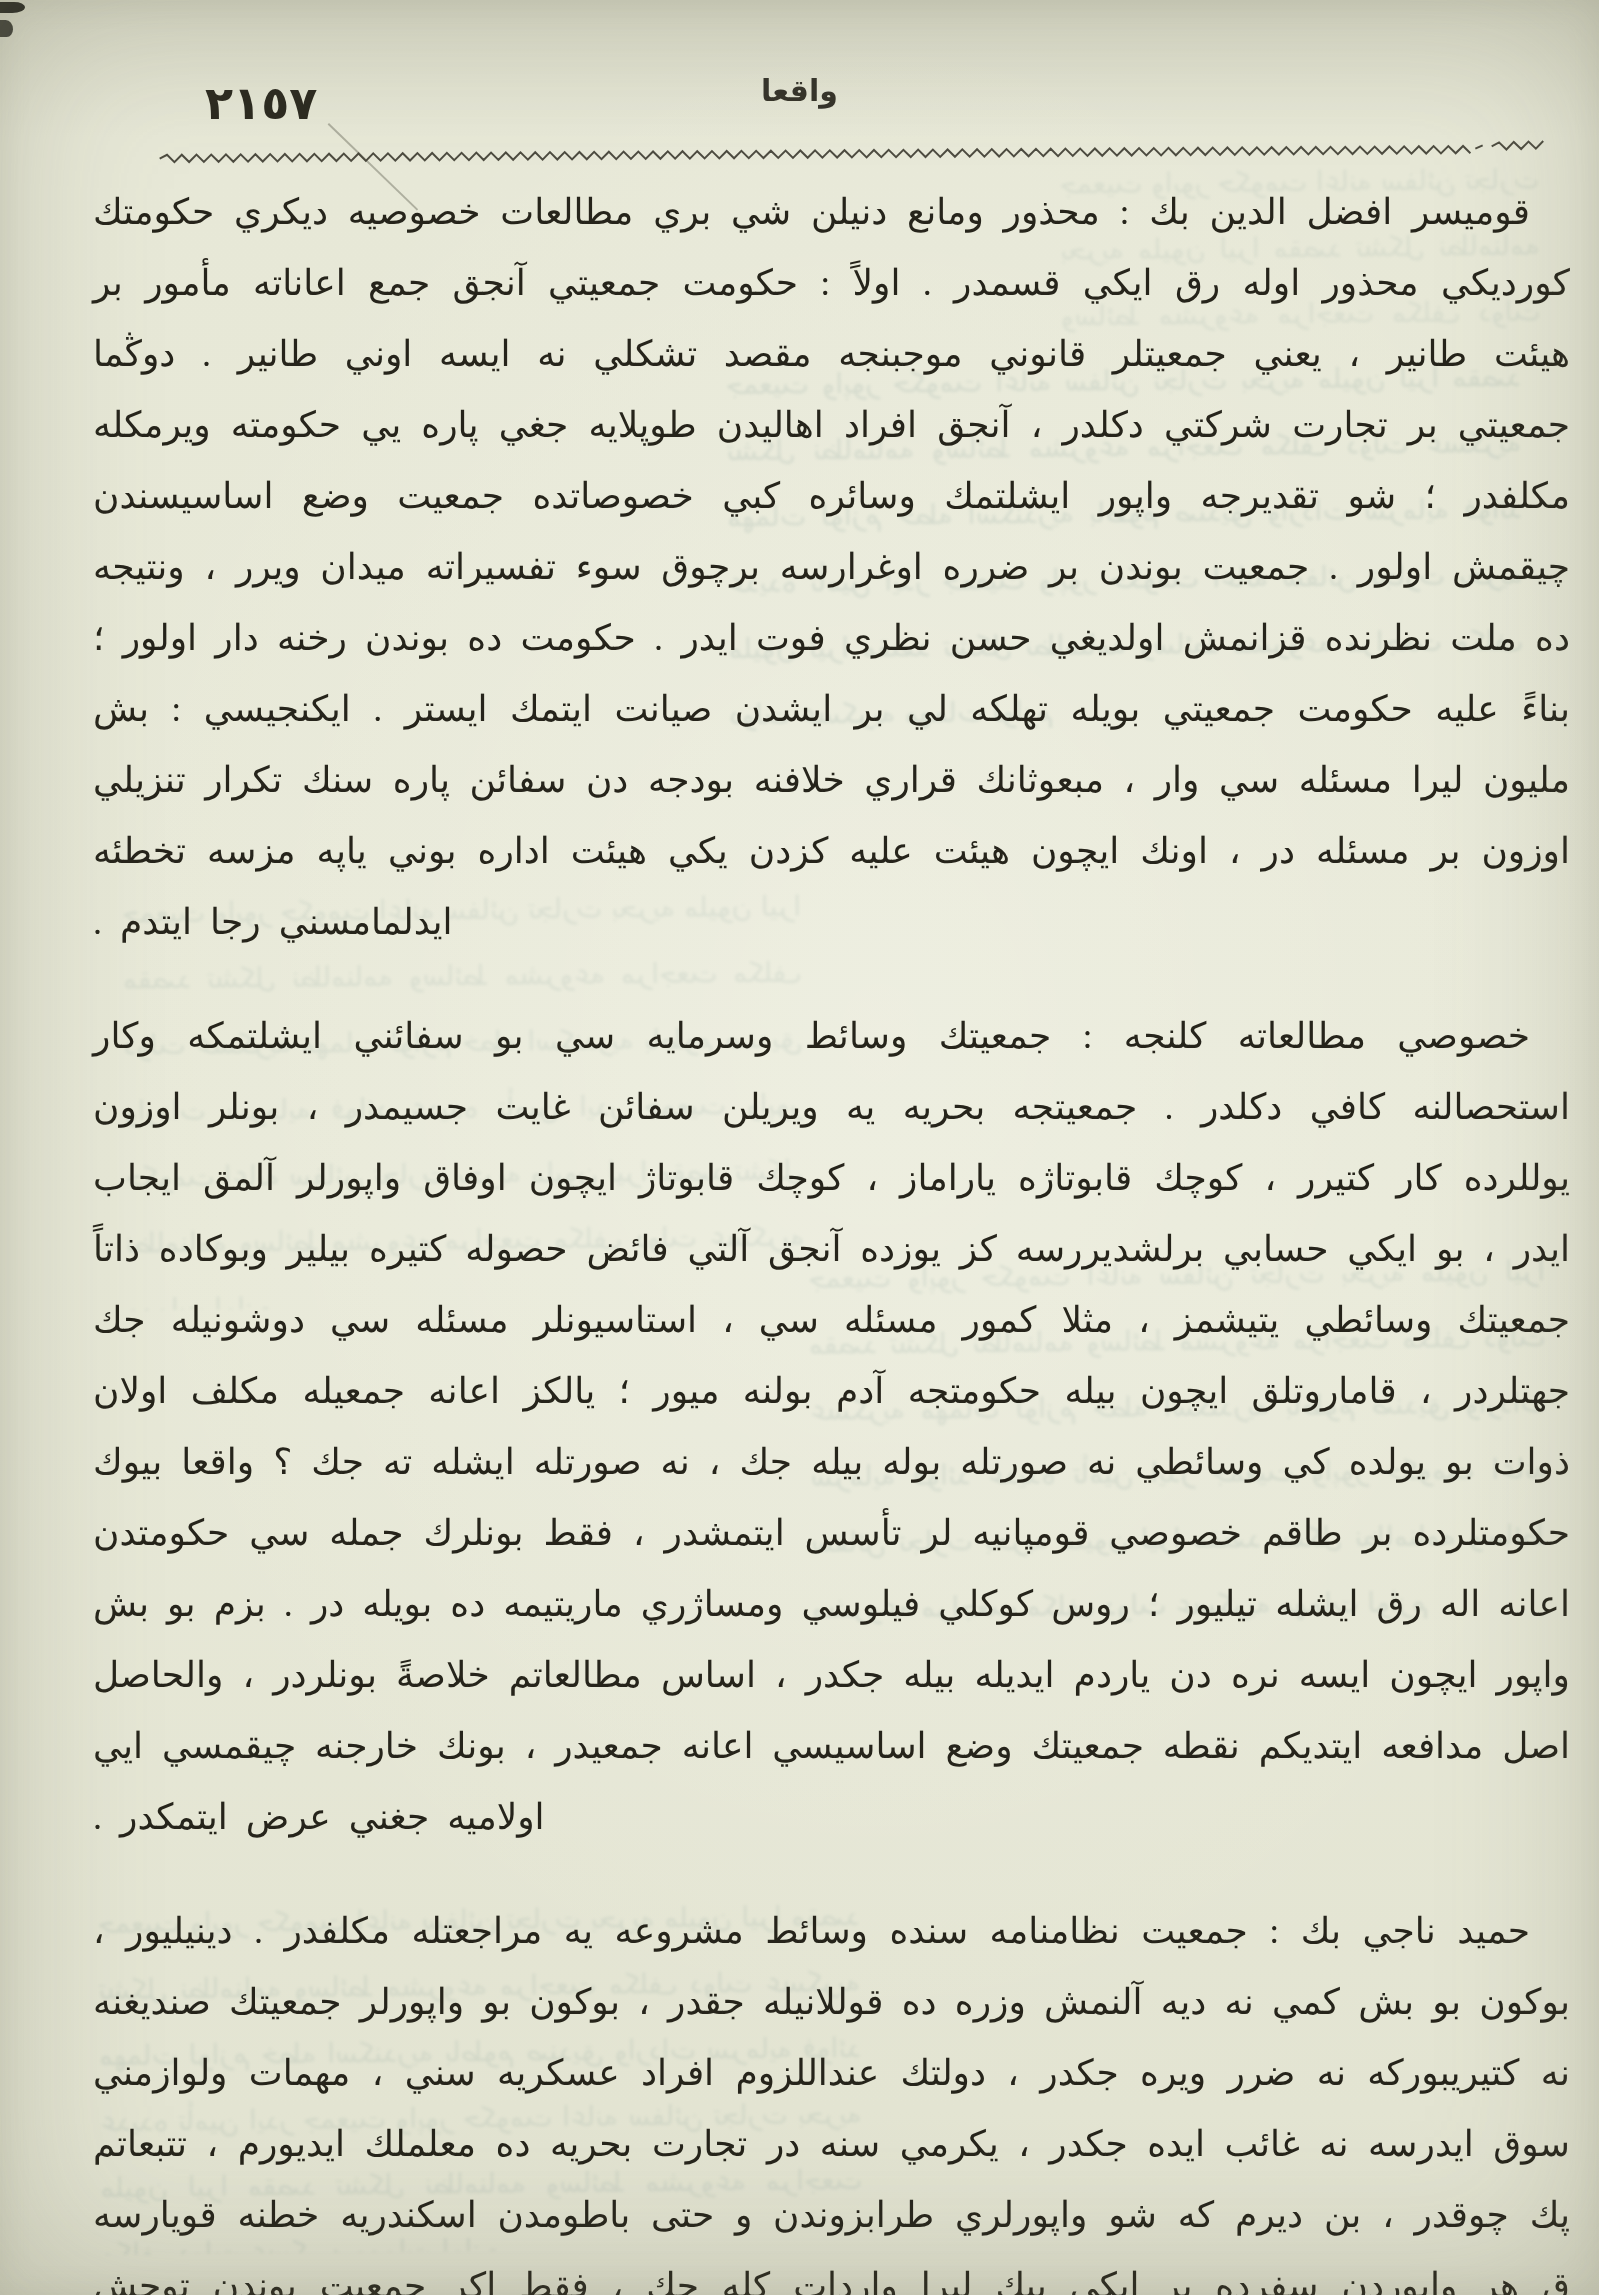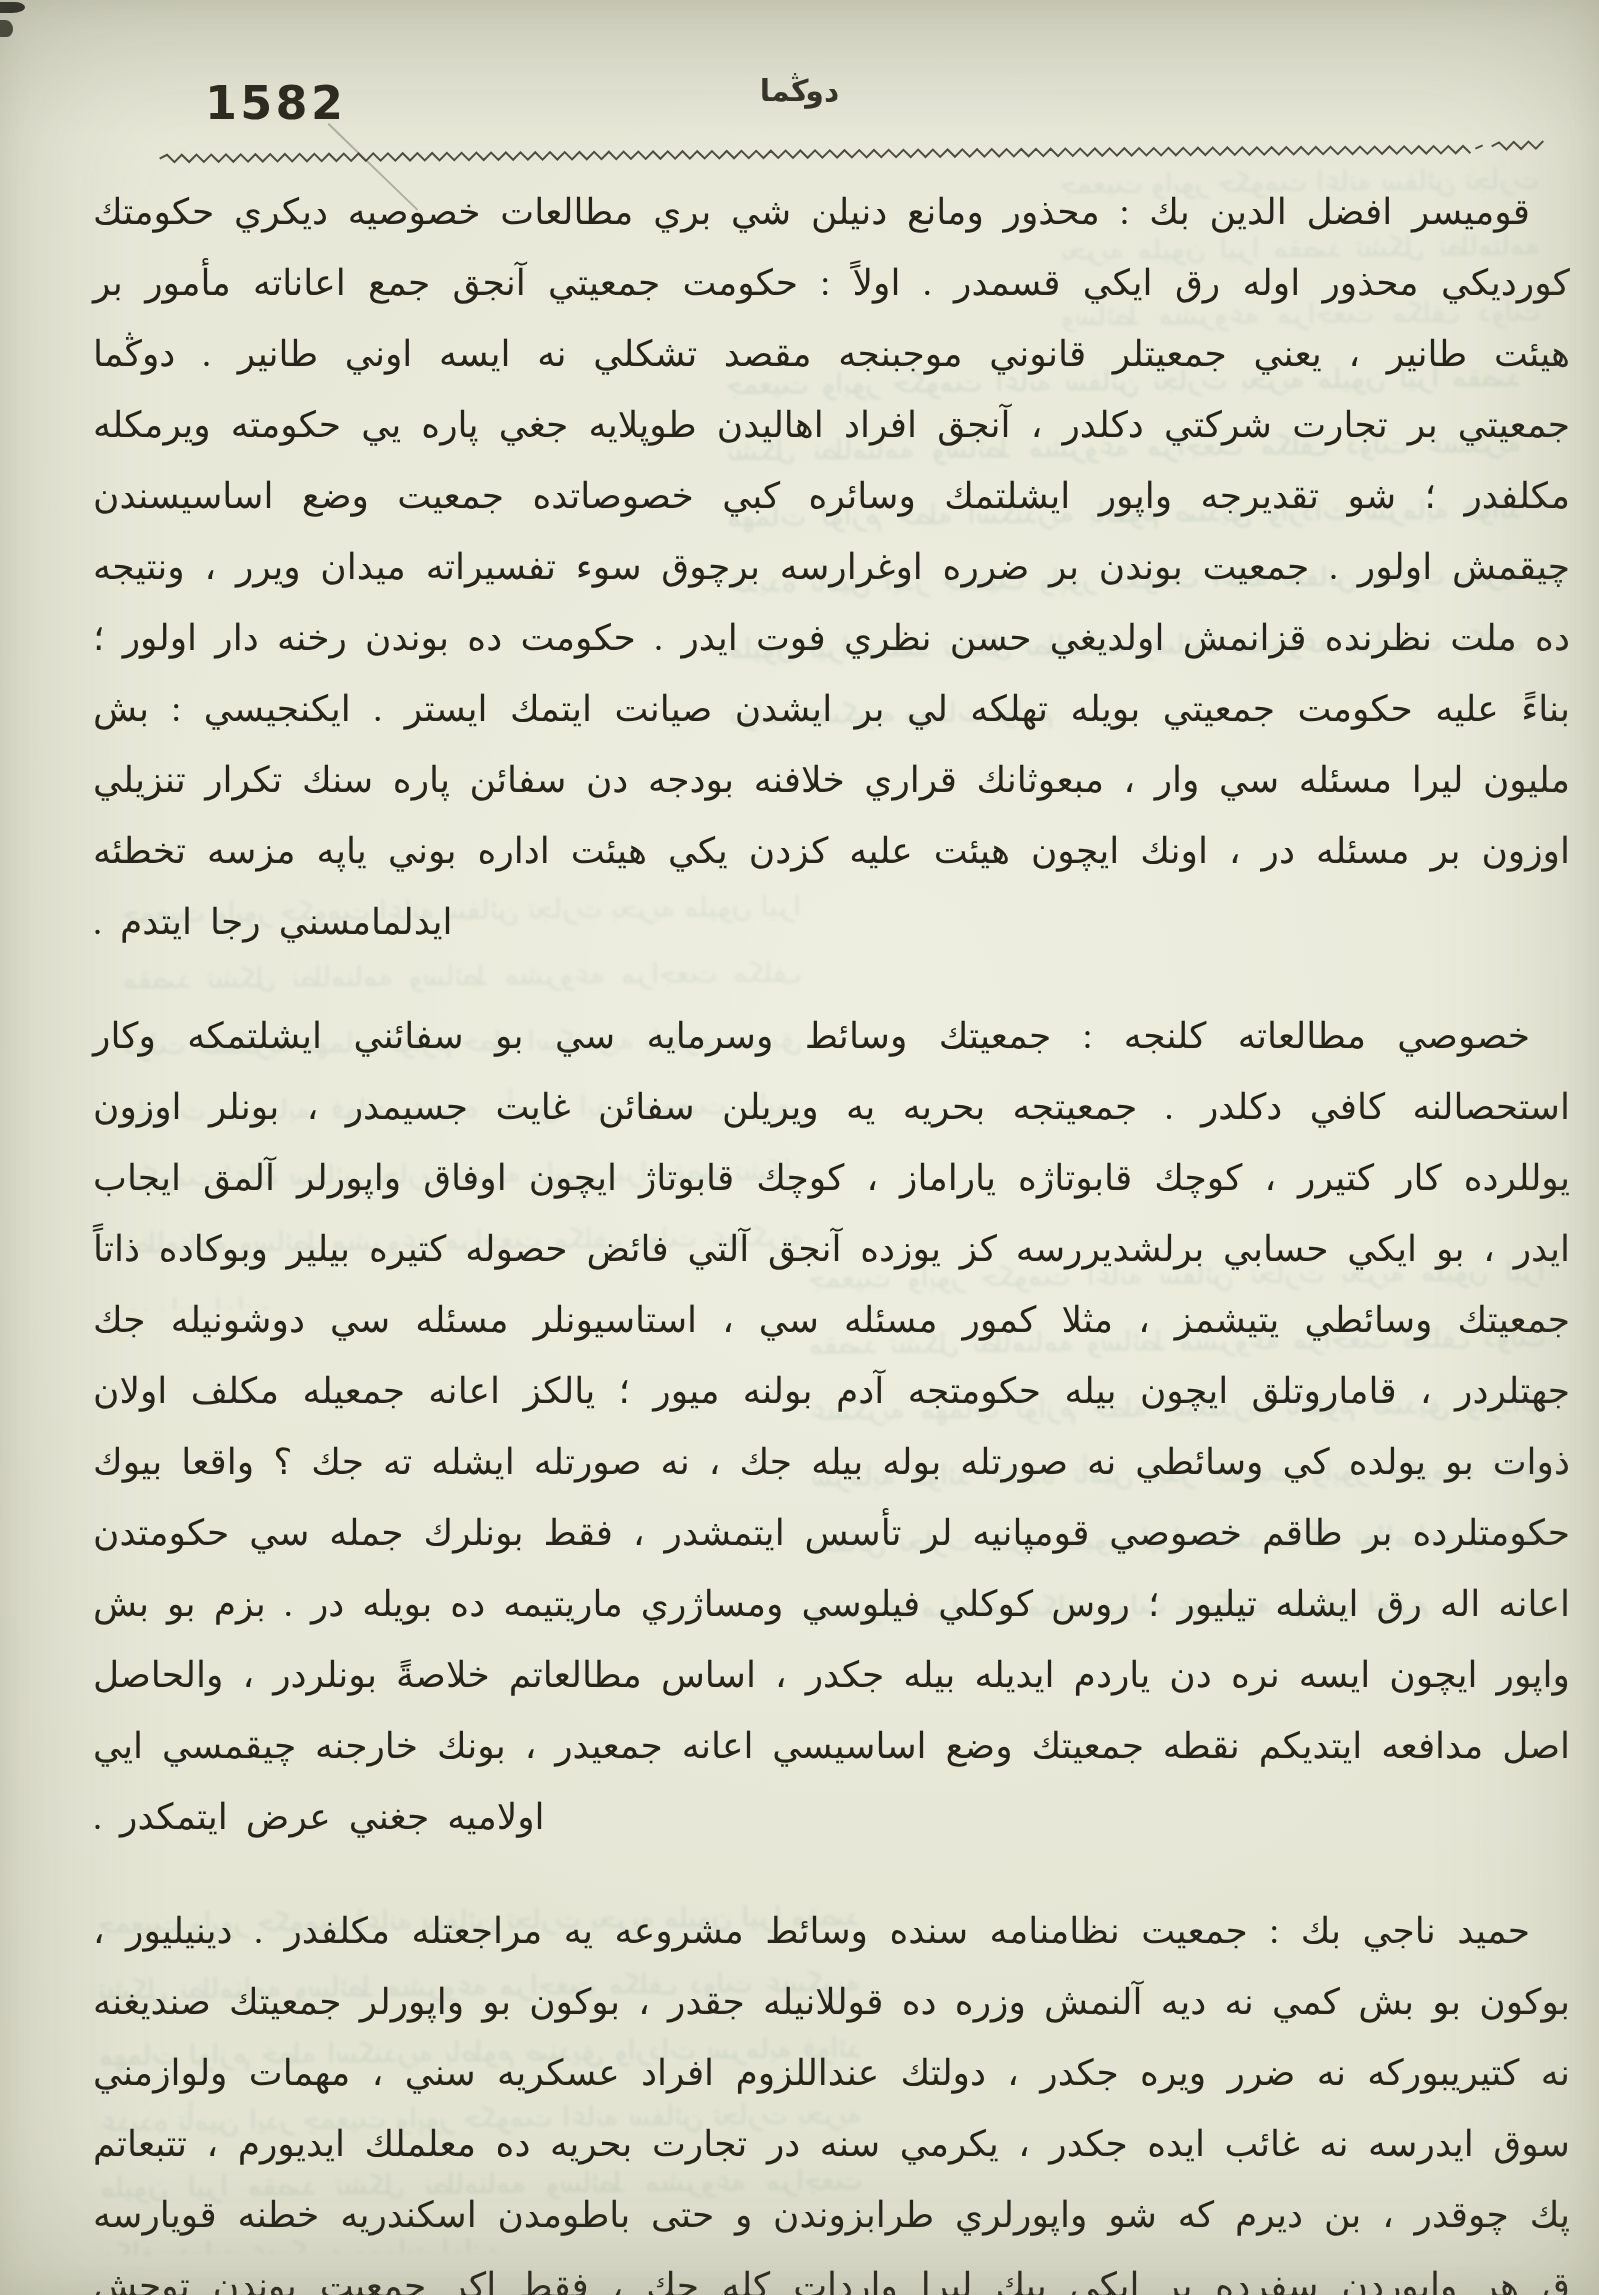--- a/index.html
+++ b/index.html
@@ -63,22 +63,22 @@
 </style>
 </head>
 <body>
 
 <div class="ghost g1">جمعيت واپور حكومت اعانه سفائن تجارت بحريه مليون ليرا مقصد تشكل نظامنامه وسائط مشروعه مراجعت مكلف دولت عسكريه مهمات لوازم خطه اسكندريه باطوم صنديق واردات سرمايه فوائد عديده تأمين ايدر جمعيت واپور حكومت اعانه سفائن تجارت بحريه مليون ليرا مقصد تشكل نظامنامه وسائط مشروعه مراجعت مكلف دولت عسكريه مهمات لوازم</div>
 <div class="ghost g2">جمعيت واپور حكومت اعانه سفائن تجارت بحريه مليون ليرا مقصد تشكل نظامنامه وسائط مشروعه مراجعت مكلف دولت عسكريه مهمات لوازم خطه اسكندريه باطوم صنديق واردات سرمايه فوائد عديده تأمين ايدر جمعيت واپور حكومت اعانه سفائن تجارت بحريه مليون ليرا مقصد تشكل نظامنامه وسائط مشروعه مراجعت مكلف دولت عسكريه مهمات لوازم</div>
 <div class="ghost g3">جمعيت واپور حكومت اعانه سفائن تجارت بحريه مليون ليرا مقصد تشكل نظامنامه وسائط مشروعه مراجعت مكلف دولت عسكريه مهمات لوازم خطه اسكندريه باطوم صنديق واردات سرمايه فوائد عديده تأمين ايدر جمعيت واپور حكومت اعانه سفائن تجارت بحريه مليون ليرا مقصد تشكل نظامنامه وسائط مشروعه مراجعت مكلف دولت عسكريه مهمات لوازم</div>
 <div class="ghost g4">جمعيت واپور حكومت اعانه سفائن تجارت بحريه مليون ليرا مقصد تشكل نظامنامه وسائط مشروعه مراجعت مكلف دولت عسكريه مهمات لوازم خطه اسكندريه باطوم صنديق واردات سرمايه فوائد عديده تأمين ايدر جمعيت واپور حكومت اعانه سفائن تجارت بحريه مليون ليرا مقصد تشكل نظامنامه وسائط مشروعه مراجعت مكلف دولت عسكريه مهمات لوازم</div>
 <div class="ghost g5">جمعيت واپور حكومت اعانه سفائن تجارت بحريه مليون ليرا مقصد تشكل نظامنامه وسائط مشروعه مراجعت مكلف دولت عسكريه مهمات لوازم خطه اسكندريه باطوم صنديق واردات سرمايه فوائد عديده تأمين ايدر جمعيت واپور حكومت اعانه سفائن تجارت بحريه مليون ليرا مقصد تشكل نظامنامه وسائط مشروعه مراجعت مكلف دولت عسكريه مهمات لوازم</div>
 
-<div class="page-number">1582</div>
-<div class="running-head">دوڭما</div>
+<div class="page-number">٢١٥٧</div>
+<div class="running-head">واقعا</div>
 
 <svg class="separator" viewBox="0 0 1932 44" xmlns="http://www.w3.org/2000/svg">
   <path d="M184 30 L193 25.4 L202 34.4 L211 25.3 L220 34.3 L229 25.2 L238 34.1 L247 25.1 L256 34.0 L265 24.9 L274 33.9 L283 24.8 L292 33.8 L301 24.7 L310 33.6 L319 24.6 L328 33.5 L337 24.4 L346 33.4 L355 24.3 L364 33.3 L373 24.2 L382 33.1 L391 24.1 L400 33.0 L409 24.0 L418 32.9 L427 23.8 L436 32.8 L445 23.7 L454 32.6 L463 23.6 L472 32.5 L481 23.5 L490 32.4 L499 23.3 L508 32.3 L517 23.2 L526 32.2 L535 23.1 L544 32.0 L553 23.0 L562 31.9 L571 22.8 L580 31.8 L589 22.7 L598 31.7 L607 22.6 L616 31.5 L625 22.5 L634 31.4 L643 22.3 L652 31.3 L661 22.2 L670 31.2 L679 22.1 L688 31.0 L697 22.0 L706 30.9 L715 21.9 L724 30.8 L733 21.7 L742 30.7 L751 21.6 L760 30.5 L769 21.5 L778 30.4 L787 21.4 L796 30.3 L805 21.2 L814 30.2 L823 21.1 L832 30.1 L841 21.0 L850 29.9 L859 20.9 L868 29.8 L877 20.7 L886 29.7 L895 20.6 L904 29.6 L913 20.5 L922 29.4 L931 20.4 L940 29.3 L949 20.2 L958 29.2 L967 20.1 L976 29.1 L985 20.0 L994 28.9 L1003 19.9 L1012 28.8 L1021 19.8 L1030 28.7 L1039 19.6 L1048 28.6 L1057 19.5 L1066 28.4 L1075 19.4 L1084 28.3 L1093 19.3 L1102 28.2 L1111 19.1 L1120 28.1 L1129 19.0 L1138 27.9 L1147 18.9 L1156 27.8 L1165 18.8 L1174 27.7 L1183 18.6 L1192 27.6 L1201 18.5 L1210 27.5 L1219 18.4 L1228 27.3 L1237 18.3 L1246 27.2 L1255 18.1 L1264 27.1 L1273 18.0 L1282 27.0 L1291 17.9 L1300 26.8 L1309 17.8 L1318 26.7 L1327 17.7 L1336 26.6 L1345 17.5 L1354 26.5 L1363 17.4 L1372 26.3 L1381 17.3 L1390 26.2 L1399 17.2 L1408 26.1 L1417 17.0 L1426 26.0 L1435 16.9 L1444 25.8 L1453 16.8 L1462 25.7 L1471 16.7 L1480 25.6 L1489 16.5 L1498 25.5 L1507 16.4 L1516 25.4 L1525 16.3 L1534 25.2 L1543 16.2 L1552 25.1 L1561 16.0 L1570 25.0 L1579 15.9 L1588 24.9 L1597 15.8 L1606 24.7 L1615 15.7 L1624 24.6 L1633 15.6 L1642 24.5 L1651 15.4 L1660 24.4 L1669 15.3 L1678 24.2 L1687 15.2 L1696 24.1 L1705 15.1 L1714 24.0 L1723 14.9 L1732 23.9 L1741 14.8 L1750 23.7 L1759 14.7 L1768 23.6 L1777 14.6 L1786 23.5"></path>
   <path d="M1792 18 l9 -4"></path>
   <path d="M1812 15 L1821 10.2 L1830 19.0 L1839 9.7 L1848 18.4 L1857 9.2 L1866 17.9 L1875 8.6"></path>
 </svg>
 
 <div class="text-block">
   <p class="para">قوميسر افضل الدين بك : محذور ومانع دنيلن شي بري مطالعات خصوصيه ديكري حكومتك كورديكي محذور اوله رق ايكي قسمدر . اولاً : حكومت جمعيتي آنجق جمع اعاناته مأمور بر هيئت طانير ، يعني جمعيتلر قانوني موجبنجه مقصد تشكلي نه ايسه اوني طانير . دوڭما جمعيتي بر تجارت شركتي دكلدر ، آنجق افراد اهاليدن طوپلايه جغي پاره يي حكومته ويرمكله مكلفدر ؛ شو تقديرجه واپور ايشلتمك وسائره كبي خصوصاتده جمعيت وضع اساسيسندن چيقمش اولور . جمعيت بوندن بر ضرره اوغرارسه برچوق سوء تفسيراته ميدان ويرر ، ونتيجه ده ملت نظرنده قزانمش اولديغي حسن نظري فوت ايدر . حكومت ده بوندن رخنه دار اولور ؛ بناءً عليه حكومت جمعيتي بويله تهلكه لي بر ايشدن صيانت ايتمك ايستر . ايكنجيسي : بش مليون ليرا مسئله سي وار ، مبعوثانك قراري خلافنه بودجه دن سفائن پاره سنك تكرار تنزيلي اوزون بر مسئله در ، اونك ايچون هيئت عليه كزدن يكي هيئت اداره بوني ياپه مزسه تخطئه ايدلمامسني رجا ايتدم .</p>
   <p class="para">خصوصي مطالعاته كلنجه : جمعيتك وسائط وسرمايه سي بو سفائني ايشلتمكه وكار استحصالنه كافي دكلدر . جمعيتجه بحريه يه ويريلن سفائن غايت جسيمدر ، بونلر اوزون يوللرده كار كتيرر ، كوچك قابوتاژه ياراماز ، كوچك قابوتاژ ايچون اوفاق واپورلر آلمق ايجاب ايدر ، بو ايكي حسابي برلشديررسه كز يوزده آنجق آلتي فائض حصوله كتيره بيلير وبوكاده ذاتاً جمعيتك وسائطي يتيشمز ، مثلا كمور مسئله سي ، استاسيونلر مسئله سي دوشونيله جك جهتلردر ، قاماروتلق ايچون بيله حكومتجه آدم بولنه ميور ؛ يالكز اعانه جمعيله مكلف اولان ذوات بو يولده كي وسائطي نه صورتله بوله بيله جك ، نه صورتله ايشله ته جك ؟ واقعا بيوك حكومتلرده بر طاقم خصوصي قومپانيه لر تأسس ايتمشدر ، فقط بونلرك جمله سي حكومتدن اعانه اله رق ايشله تيليور ؛ روس كوكلي فيلوسي ومساژري ماريتيمه ده بويله در . بزم بو بش واپور ايچون ايسه نره دن ياردم ايديله بيله جكدر ، اساس مطالعاتم خلاصةً بونلردر ، والحاصل اصل مدافعه ايتديكم نقطه جمعيتك وضع اساسيسي اعانه جمعيدر ، بونك خارجنه چيقمسي ايي اولاميه جغني عرض ايتمكدر .</p>

